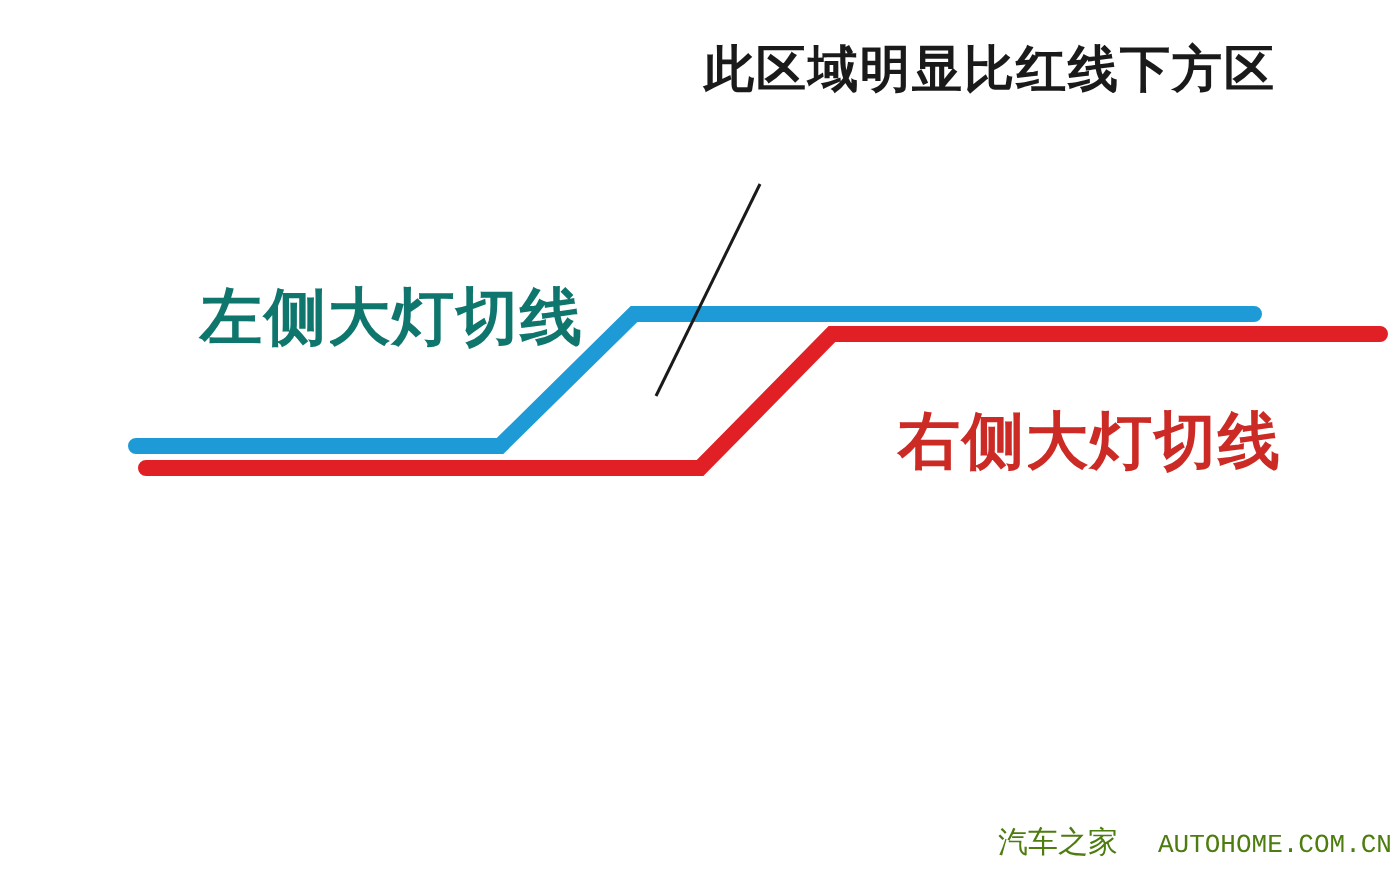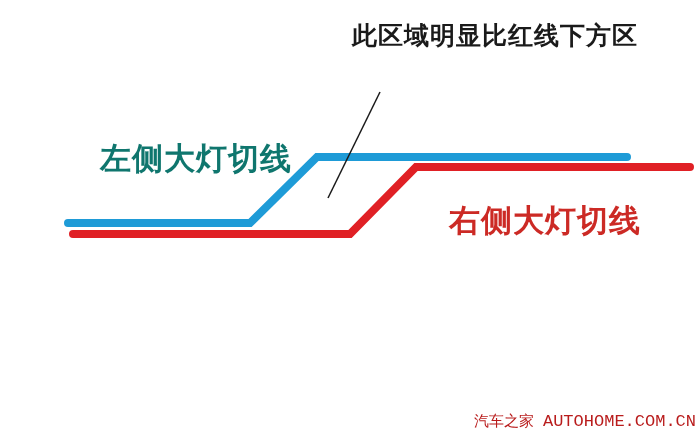--- a/index.html
+++ b/index.html
@@ -47,29 +47,29 @@
     left: 408px;
     top: 200px;
     margin-left: 41px;
   }
   .watermark {
     position: absolute;
     right: 4px;
     bottom: 6px;
     display: flex;
     align-items: baseline;
-    gap: 9px;
-    color: #b91c1c;
+    gap: 20px;
+    color: #4d7c0f;
   }
   .watermark .cn {
     font-size: 15px;
     font-family: "Liberation Sans", "DejaVu Sans", sans-serif;
   }
   .watermark .en {
-    font-size: 17px;
+    font-size: 13px;
     font-family: "Liberation Mono", "DejaVu Sans Mono", monospace;
     letter-spacing: 0px;
   }
 </style>
 </head>
 <body>
 
 <div class="stage">
 
   <svg width="700" height="437" viewBox="0 0 700 437">

